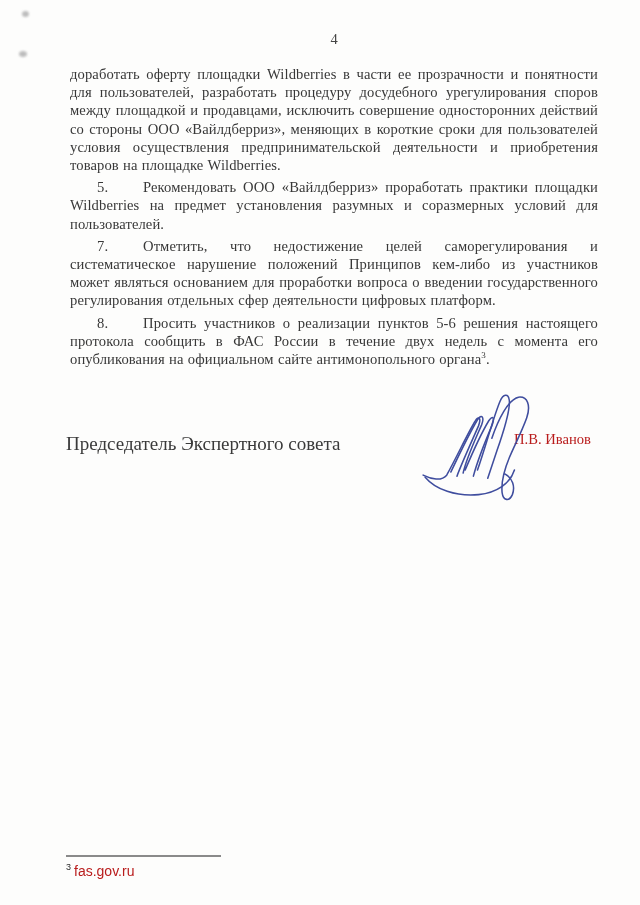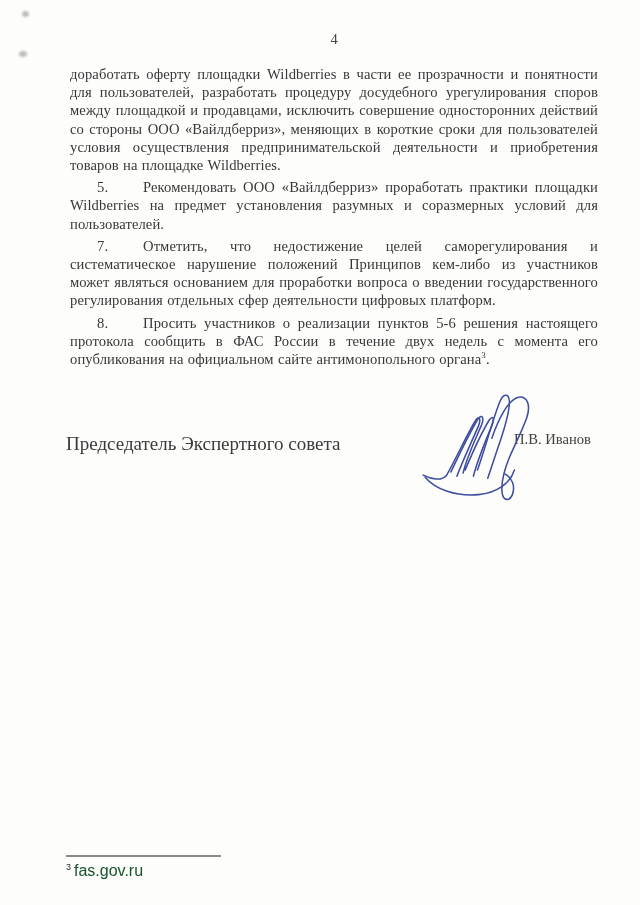--- a/index.html
+++ b/index.html
@@ -26,33 +26,33 @@
   }
   .para.numbered { text-indent:27px; }
   .pnum { display:inline-block; width:46px; text-indent:0; }
   .fn-ref { font-size:9px; line-height:0; }
   .sig-title {
     position:absolute; top:433px; left:66px;
     font-size:19px; color:#3a3a3a;
   }
   .sig-name {
     position:absolute; top:431px; left:514px;
-    font-size:14.6px; color:#404040;
+    font-size:14.6px; color:#b91c1c;
   }
   .signature-svg {
     position:absolute; top:391px; left:419px;
     width:118px; height:118px;
   }
   .footnote {
     position:absolute; top:855px; left:66px;
     font-family:"Liberation Sans", sans-serif;
   }
   .fn-rule { width:155px; height:2px; background:#8a8a8a; margin-bottom:5px; }
   .fn-marker { font-size:9px; margin-right:3px; color:#2b2b2b; }
-  .fn-text { font-size:16px; color:#14532d; }
+  .fn-text { font-size:14px; color:#b91c1c; }
   .speck {
     position:absolute; border-radius:50%;
     background:#bdbdbd; filter:blur(1.2px);
   }
   .speck.s1 { left:22px; top:11px; width:7px; height:6px; }
   .speck.s2 { left:19px; top:51px; width:8px; height:6px; }
 </style>
 </head>
 <body>
 

